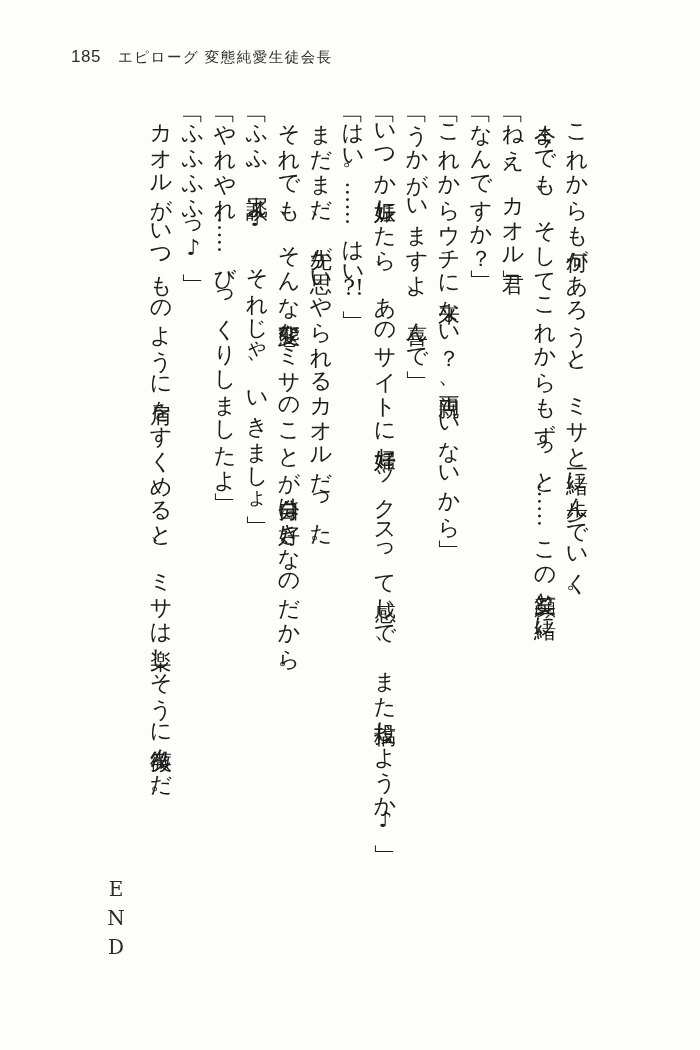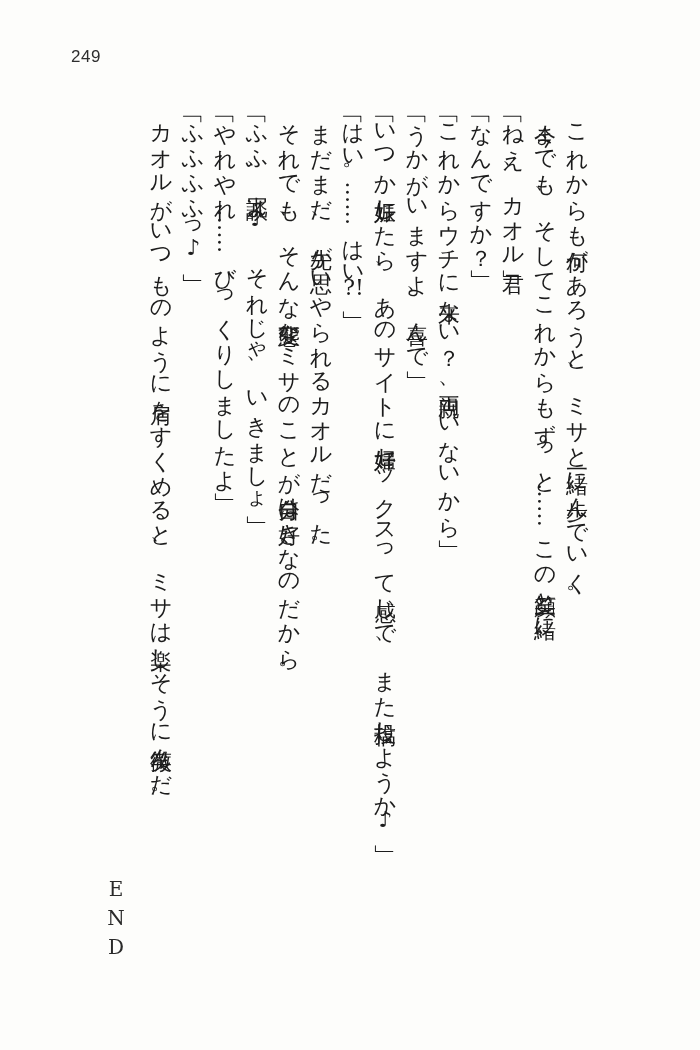--- a/index.html
+++ b/index.html
@@ -68,21 +68,22 @@
     font-family: "DejaVu Serif", "Liberation Serif", serif;
     font-size: 20px;
     letter-spacing: 5px;
     color: #2a2a2a;
   }
 </style>
 </head>
 <body>
 
 <div class="page-header">
-  <span class="page-number">249</span>
+  <span class="page-number">185</span>
+  <span class="header-title">エピローグ 変態純愛生徒会長</span>
 </div>
 
 <div class="body-text">
     <p>これからも何があろうと、ミサと一緒に歩んでいく。</p>
     <p>今までも、そしてこれからもずっと……この笑顔と一緒に。</p>
     <p>「ねえ、カオル君」</p>
     <p>「なんですか？」</p>
     <p>「これからウチに来ない？　両親、いないから」</p>
     <p>「うかがいますよ、喜んで」</p>
     <p>「いつか妊娠したら、あのサイトに妊婦セックスって感じで、また投稿しようか♪」</p>

